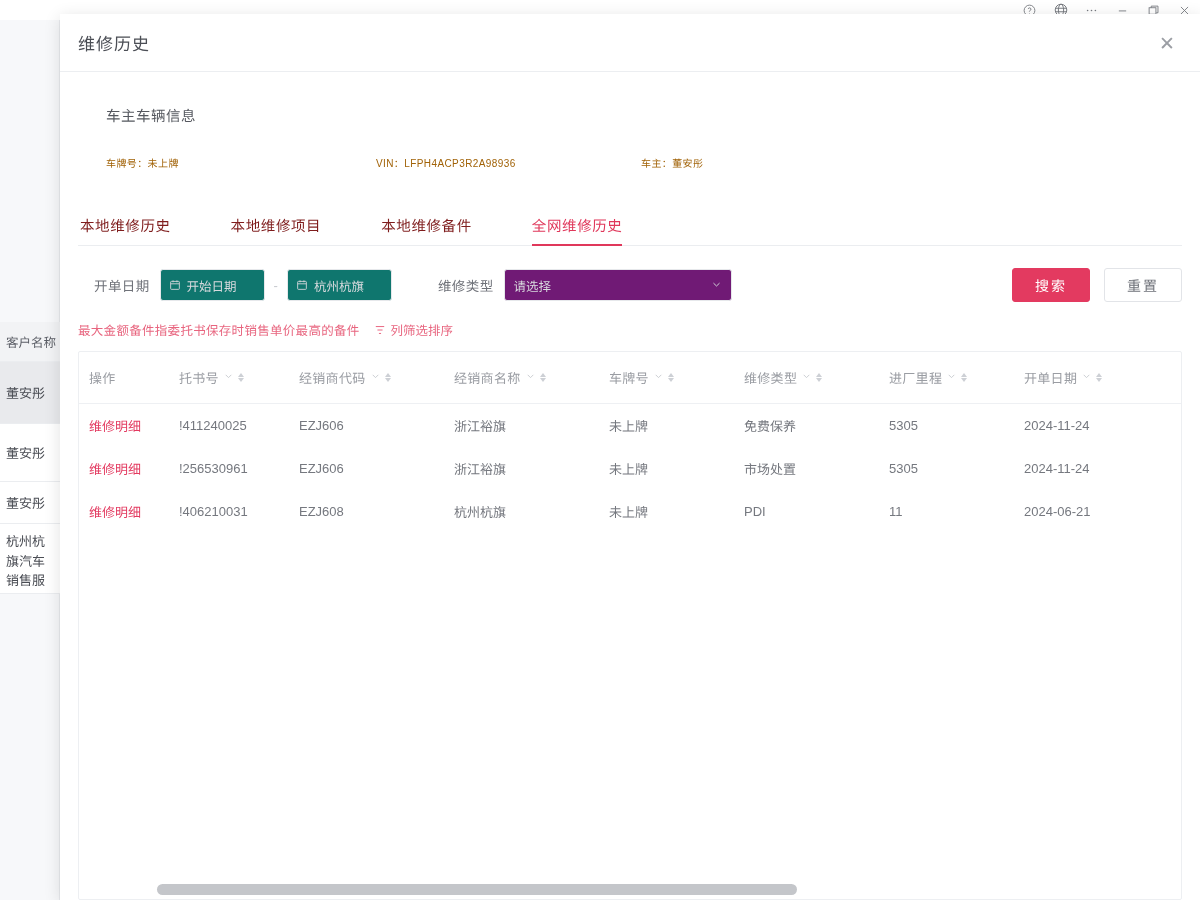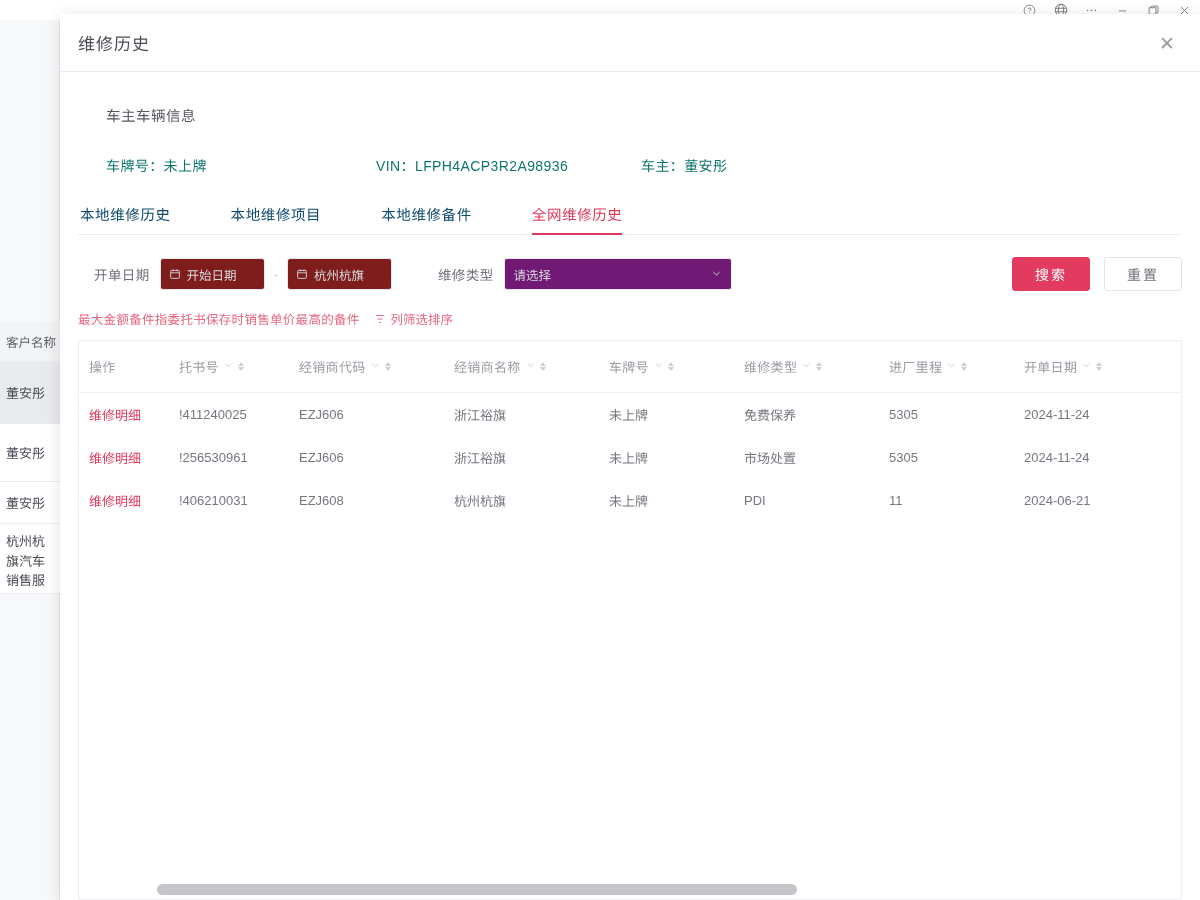--- a/index.html
+++ b/index.html
@@ -104,44 +104,44 @@
   }
 
   
   .veh-section-title {
     font-size: 14.5px;
     color: #55585f;
     margin: 32px 0 0 28px;
     letter-spacing: .5px;
   }
   .veh-info-row {
-    margin: 30px 0 0 28px;
+    margin: 30px 0 16px 28px;
     display: flex;
     align-items: center;
-    font-size: 14px;
-    color: #0f766e;
+    font-size: 10px;
+    color: #a16207;
     letter-spacing: .4px;
   }
   .veh-field { white-space: nowrap; }
   .veh-field.f1 { width: 270px; }
   .veh-field.f2 { width: 265px; }
   .veh-field.f3 { margin-right: 10px; }
 
   
   .tabs {
     margin-top: 28px;
     border-bottom: 1px solid #ebedf0;
     display: flex;
     align-items: flex-end;
     padding-left: 2px;
     gap: 0;
   }
   .tab {
     font-size: 14.5px;
-    color: #0c4a6e;
+    color: #7f1d1d;
     padding: 0 0 10px 0;
     margin-right: 60px;
     cursor: pointer;
     letter-spacing: .6px;
     position: relative;
     white-space: nowrap;
   }
   .tab.active { color: #e0385b; }
   .tab.active::after {
     content: "";
@@ -164,21 +164,21 @@
     font-size: 13.5px;
     color: #6f7279;
     margin-right: 10px;
     white-space: nowrap;
     letter-spacing: .4px;
   }
   .date-input {
     width: 105px; height: 32px;
     border: 1px solid #e6e8eb;
     border-radius: 3px;
-    background: #7f1d1d;
+    background: #0f766e;
     display: flex; align-items: center;
     padding: 0 8px;
     gap: 6px;
     cursor: pointer;
   }
   .date-input .cal-icon {
     color: #d3d6da; flex: 0 0 auto;
     display: flex; align-items: center;
   }
   .date-input .ph {

